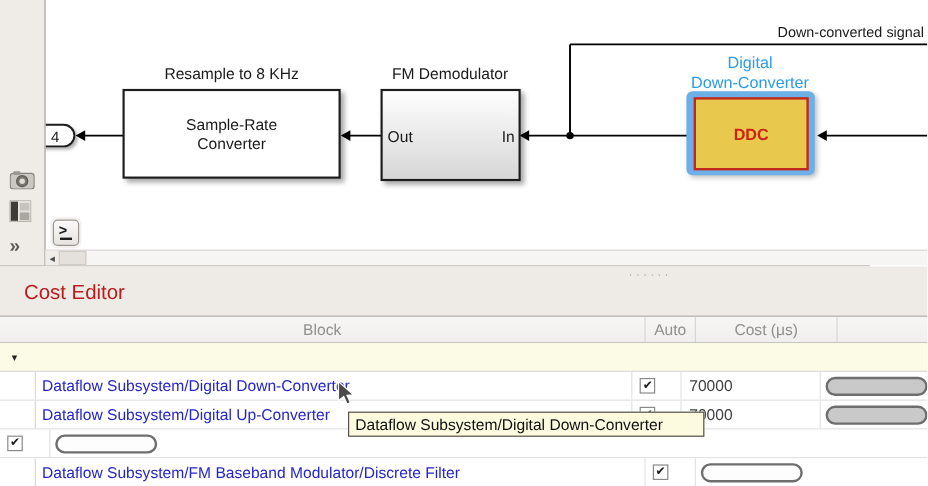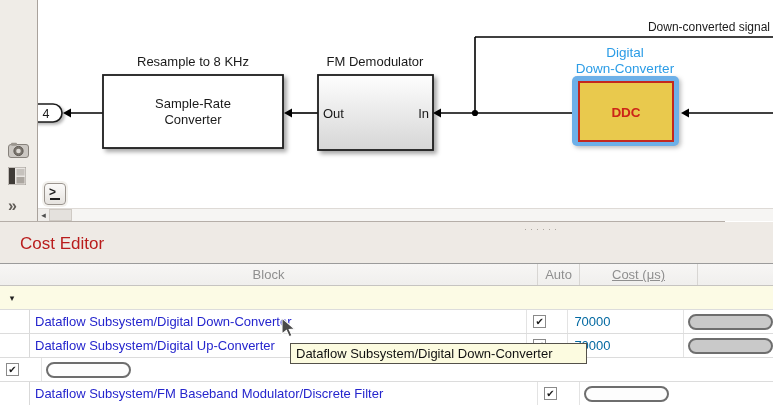--- a/index.html
+++ b/index.html
@@ -23,29 +23,29 @@
   #panel{position:absolute;left:0;top:222px;width:773px;height:41px;background:#eeeae5;}
   #grip{position:absolute;left:512px;top:2px;width:60px;text-align:center;color:#a39d96;font-size:9px;letter-spacing:3px;}
   #panel-title{position:absolute;left:20px;top:12px;font-size:17px;color:#b91c1c;}
 
   
   #cost-table{position:absolute;left:0;top:263px;width:773px;border-top:1px solid #9b9b9b;box-sizing:border-box;background:#fff;}
   .t-header{display:flex;height:21px;background:linear-gradient(#f7f6f5,#f0efed);border-bottom:1px solid #c6c4c1;color:#8f8f8f;font-size:13px;}
   .t-header>div{line-height:21px;text-align:center;box-sizing:border-box;}
   .h-block{width:538px;border-right:1px solid #d8d6d3;}
   .h-auto{width:42px;border-right:1px solid #d8d6d3;}
-  .h-cost{width:118px;border-right:1px solid #d8d6d3;text-decoration:underline;}
+  .h-cost{width:118px;border-right:1px solid #d8d6d3;}
   .h-bar{flex:1;}
   .t-row{display:flex;height:23px;border-bottom:1px solid #dcdcdc;background:#fff;font-size:13px;align-items:stretch;}
   .t-row.group{background:#fcfbe5;}
   .g-cell{display:flex;align-items:center;width:100%;color:#1a1a1a;}
   .g-tri{width:16px;text-align:center;font-size:9px;color:#222;margin-left:4px;}
   .c-block{width:538px;display:flex;align-items:center;box-sizing:border-box;padding-left:35px;border-right:1px solid #e3e3e3;color:#2525cd;background:linear-gradient(#d9d9d9,#d9d9d9) 29px 0/1px 100% no-repeat;white-space:nowrap;overflow:hidden;}
   .c-auto{width:42px;display:flex;align-items:center;border-right:1px solid #e3e3e3;box-sizing:border-box;}
-  .c-cost{width:118px;display:flex;align-items:center;border-right:1px solid #e3e3e3;box-sizing:border-box;padding-left:6px;color:#0369a1;}
+  .c-cost{width:118px;display:flex;align-items:center;border-right:1px solid #e3e3e3;box-sizing:border-box;padding-left:6px;color:#404040;}
   .c-bar{flex:1;display:flex;align-items:center;}
   .checkbox{width:13px;height:13px;margin-left:6px;border:1px solid #8a8a8a;background:#fff;box-sizing:border-box;font-size:10px;line-height:11px;text-align:center;color:#1a1a1a;}
   .pill{margin-left:4px;width:85px;height:16px;border:2px solid #6e6e6e;border-radius:9px;box-sizing:border-box;}
   .pill.gray{background:#c9c9c9;}
   .pill.white{background:#fdfdfd;}
 
   
   #tooltip{position:absolute;left:290px;top:343px;width:297px;height:21px;background:#fcfbe0;border:1px solid #54514a;box-sizing:border-box;font-size:13px;line-height:19px;padding-left:5px;color:#111;white-space:nowrap;overflow:hidden;z-index:20;}
   #cursor{position:absolute;left:281px;top:317px;z-index:30;}
 </style>

